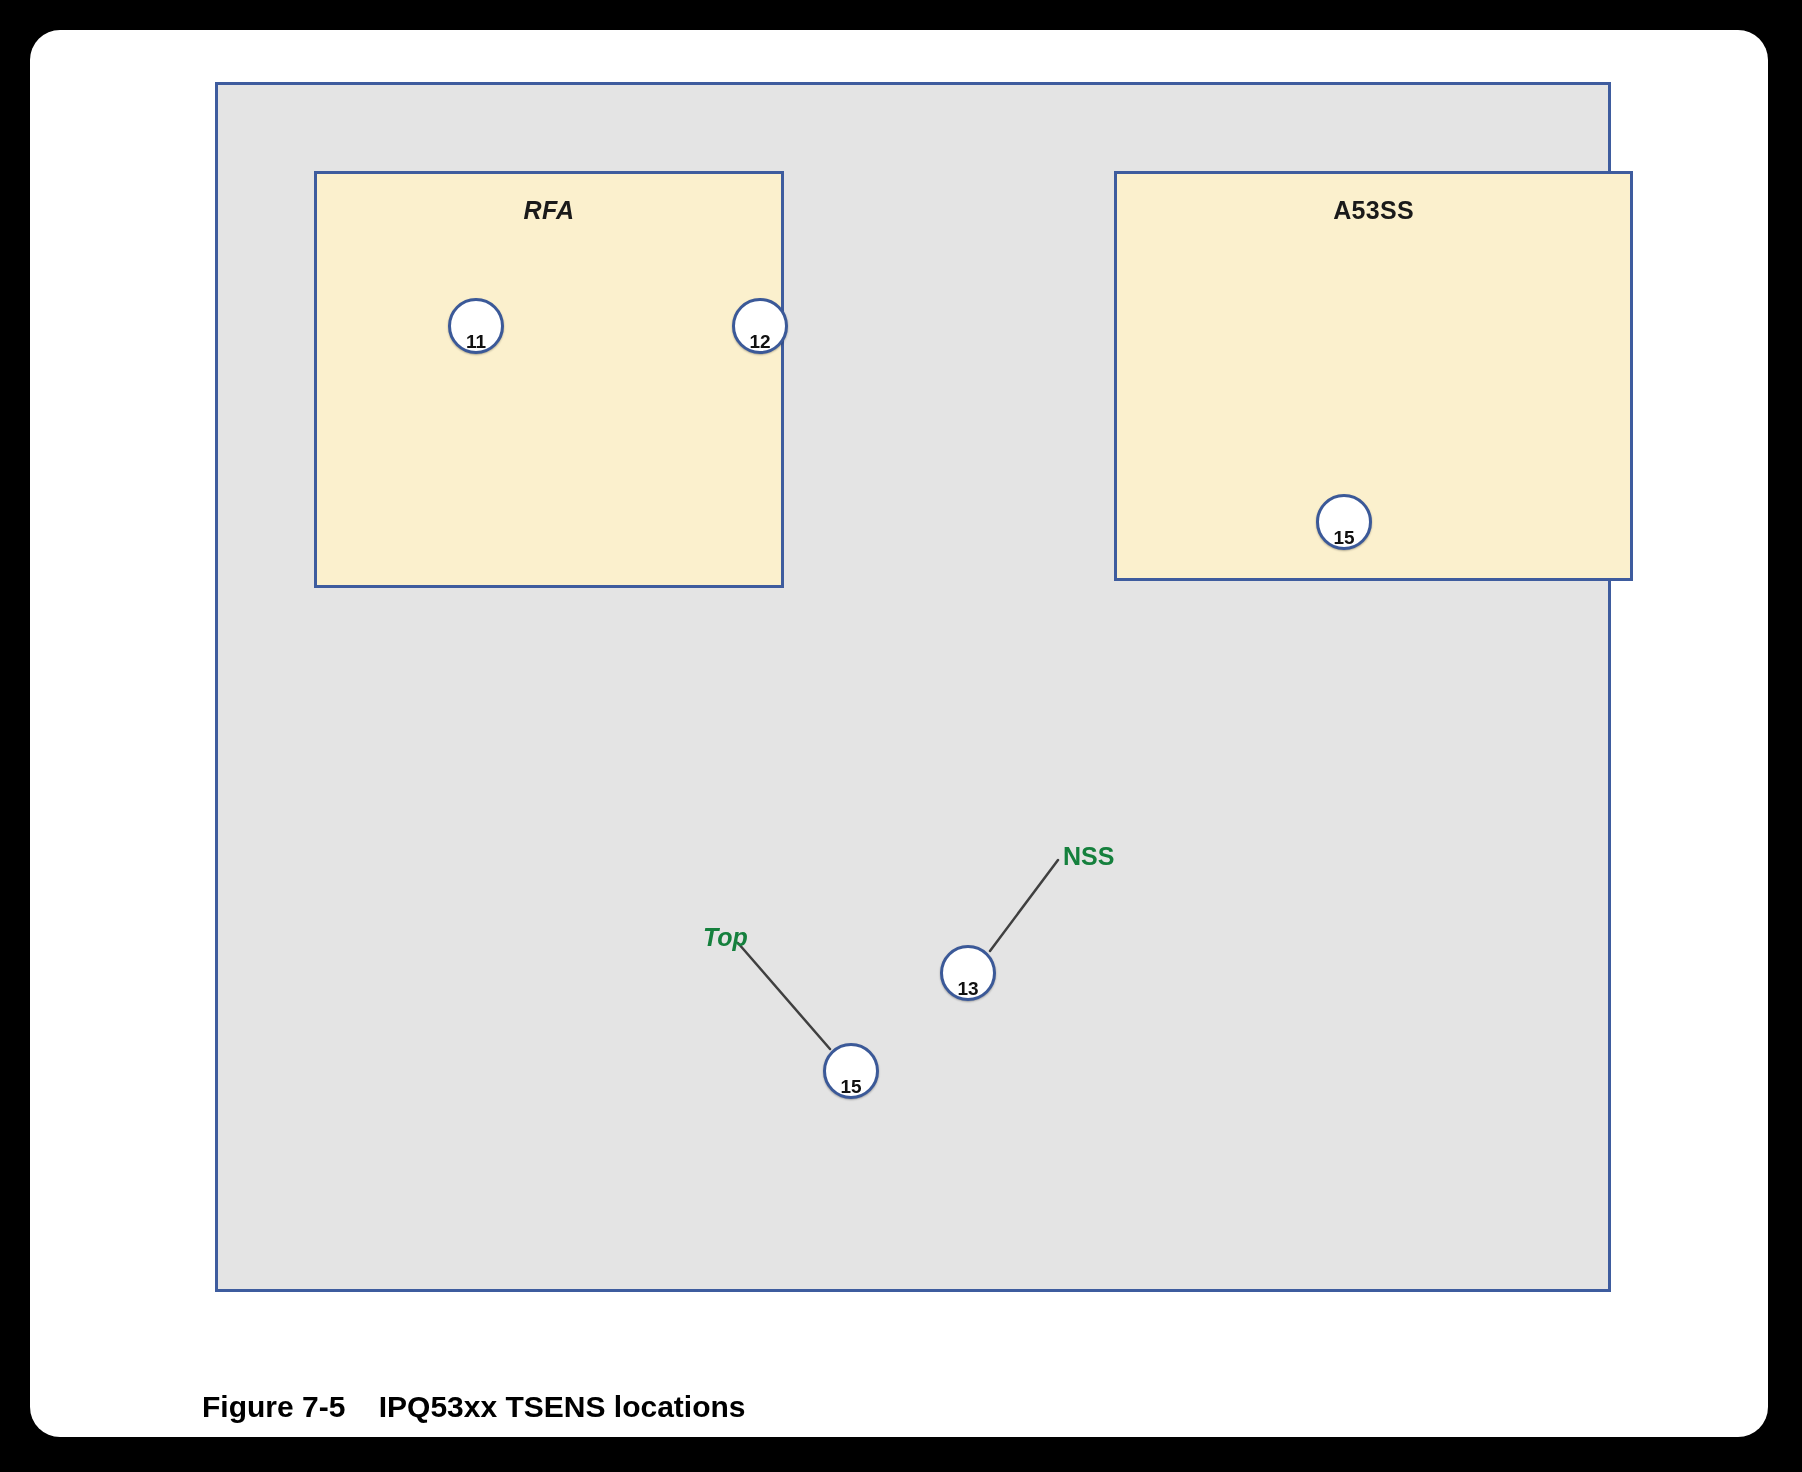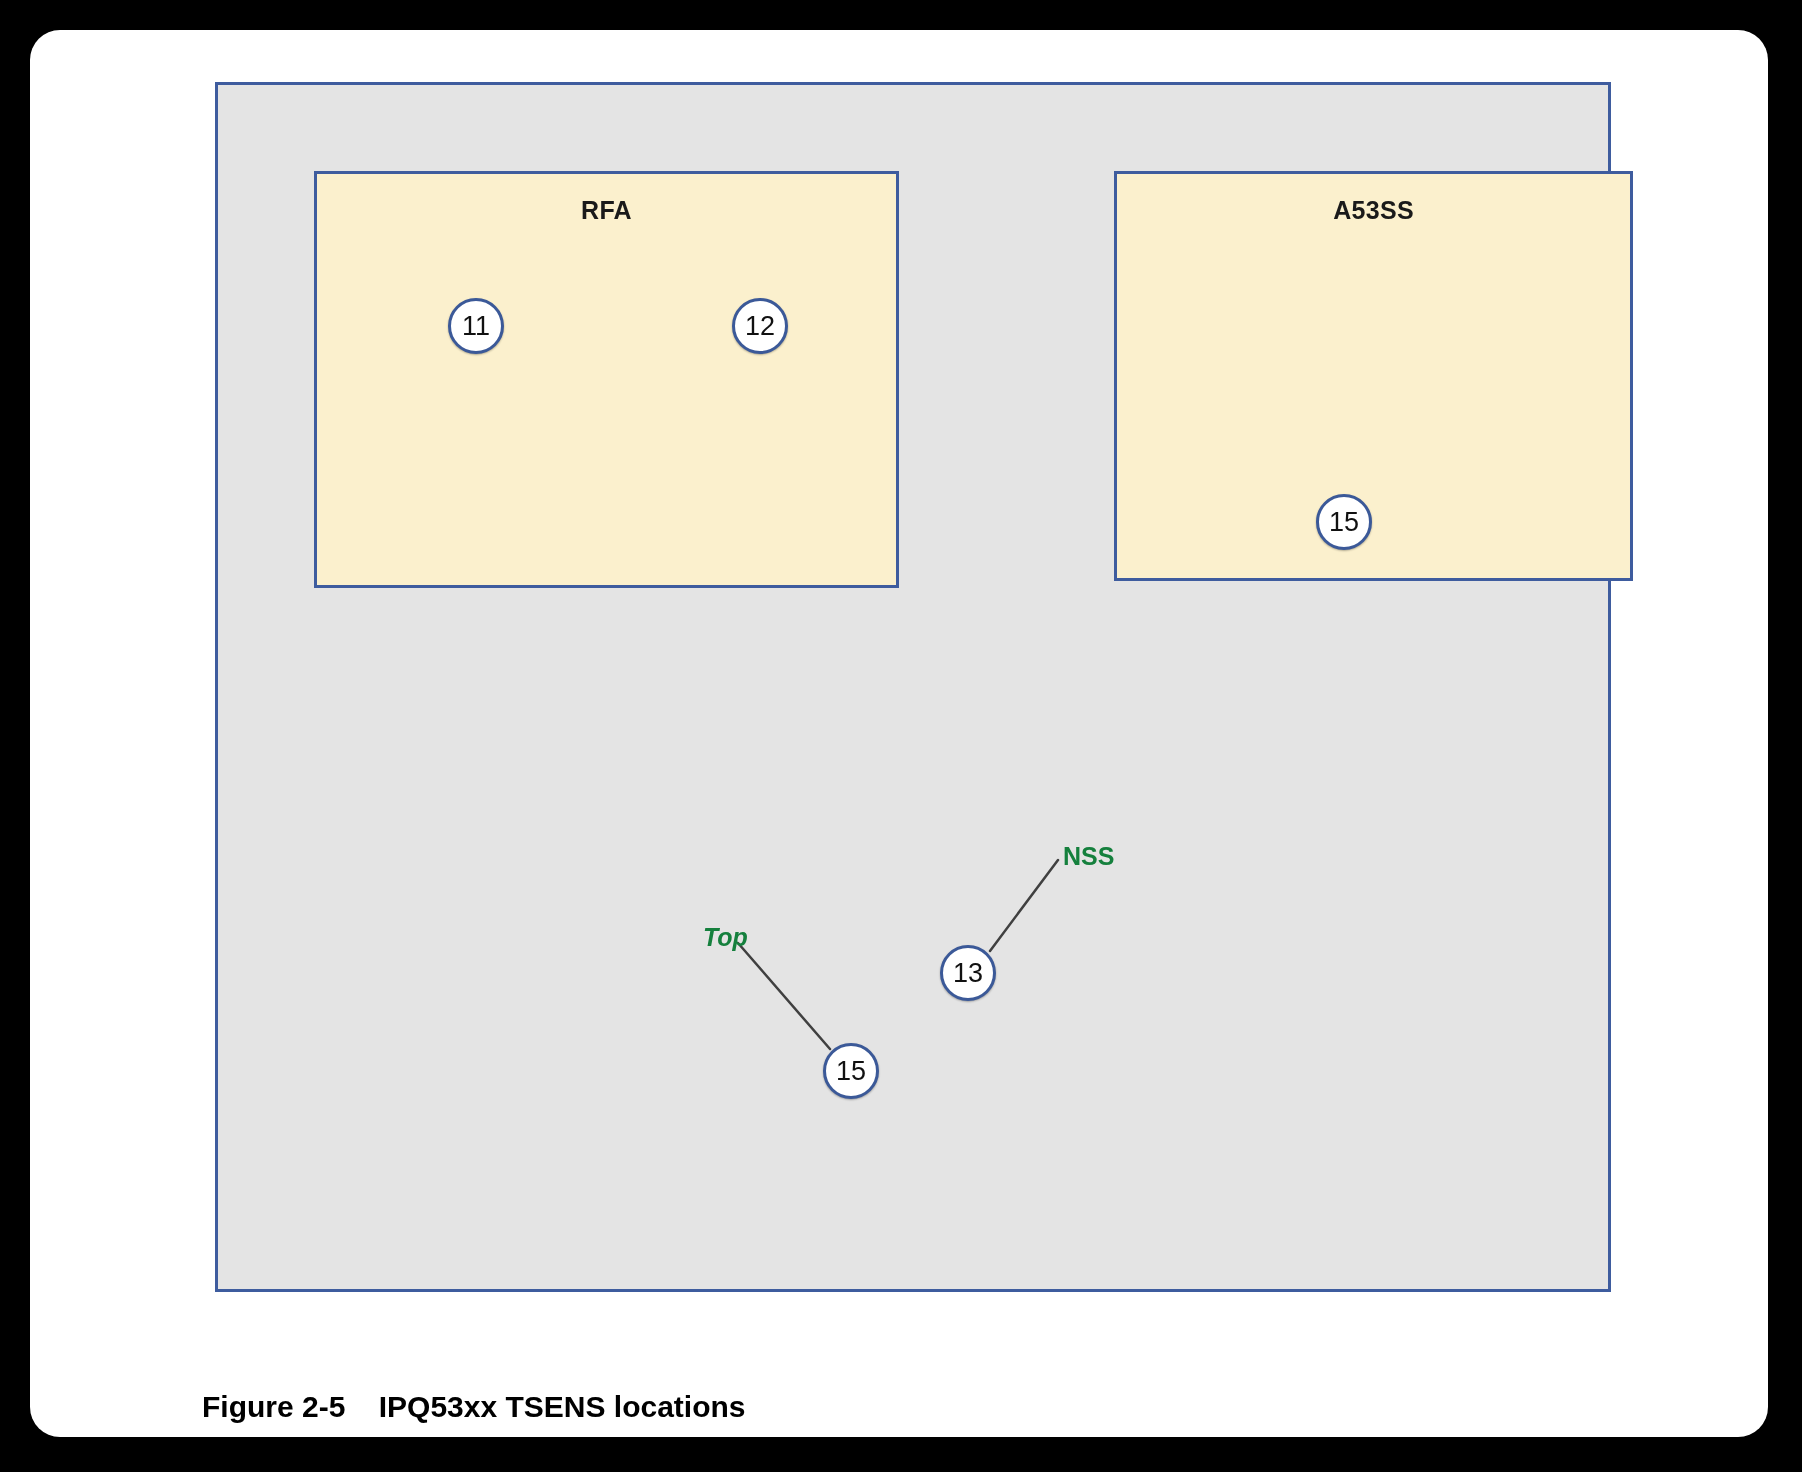--- a/index.html
+++ b/index.html
@@ -59,46 +59,47 @@
     text-align: center;
     font-size: 25px;
     font-weight: bold;
     color: #1a1a1a;
     letter-spacing: 0.3px;
   }
 
   #block-rfa {
     left: 96px;   
     top: 86px;    
-    width: 585px; 
+    width: 470px; 
     height: 417px;
+    font-style: italic;
   }
   #block-a53ss {
     left: 896px;  
     top: 86px;
     width: 519px; 
     height: 410px;
   }
 
   
   .sensor {
     position: absolute;
     width: 56px;
     height: 56px;
     margin-left: -28px;
     margin-top: -28px;
     border-radius: 50%;
     background: #ffffff;
     border: 3px solid #3b5998;
     box-sizing: border-box;
     display: flex;
-    align-items: center;
+    align-items: flex-end;
     justify-content: center;
-    font-size: 27px;
-    font-weight: normal;
+    font-size: 19px;
+    font-weight: bold;
     color: #111111;
     line-height: 1;
     box-shadow: 0 1px 2px rgba(0,0,0,0.30);
   }
 
   
   .callout-label {
     position: absolute;
     font-size: 25px;
     font-weight: bold;
@@ -163,17 +164,17 @@
       </div>
       <div class="sensor" id="sensor-3" style="left: 750px; top: 888px;">
         <span>13</span>
       </div>
       <div class="sensor" id="sensor-4" style="left: 633px; top: 986px;">
         <span>15</span>
       </div>
 
     </div>
 
-    <div id="caption">Figure 2-5    IPQ53xx TSENS locations</div>
+    <div id="caption">Figure 7-5    IPQ53xx TSENS locations</div>
 
   </div>
 
 </div>
 
 </body></html>

